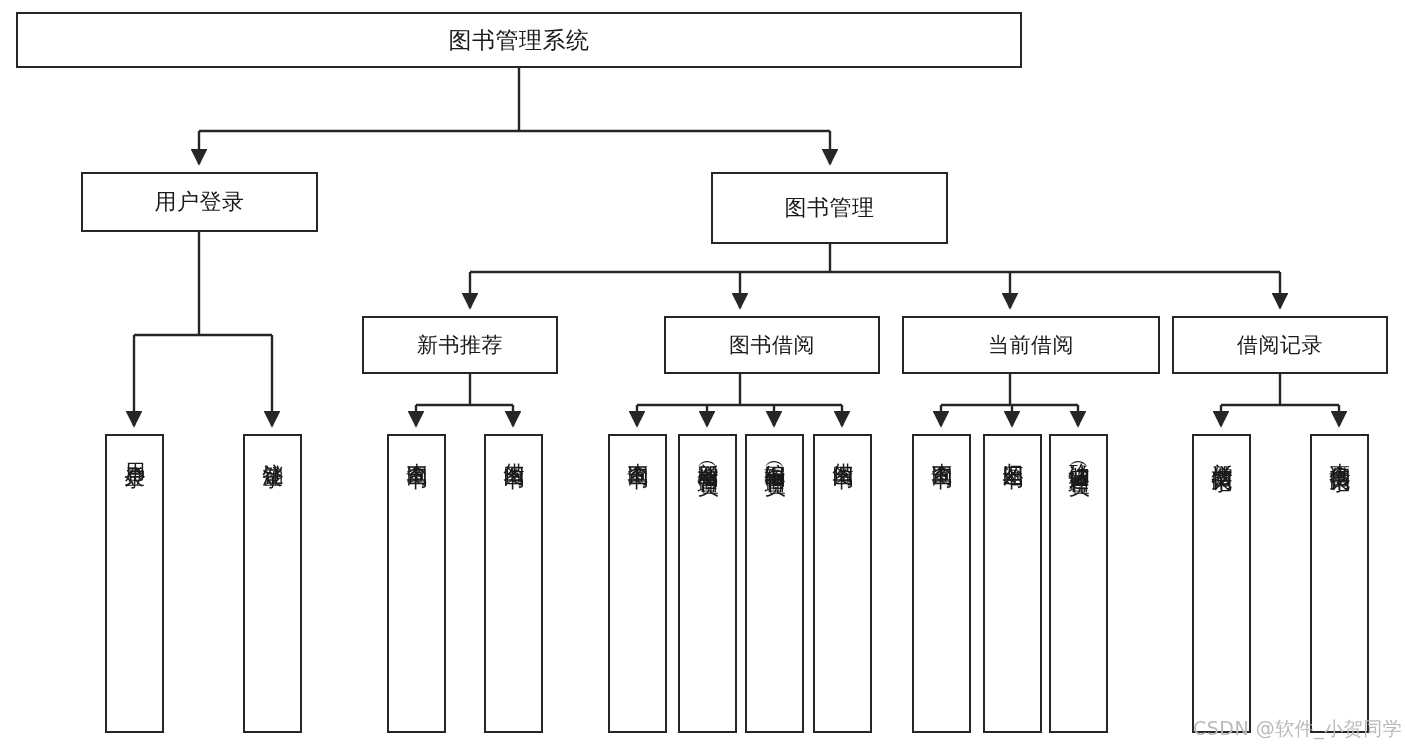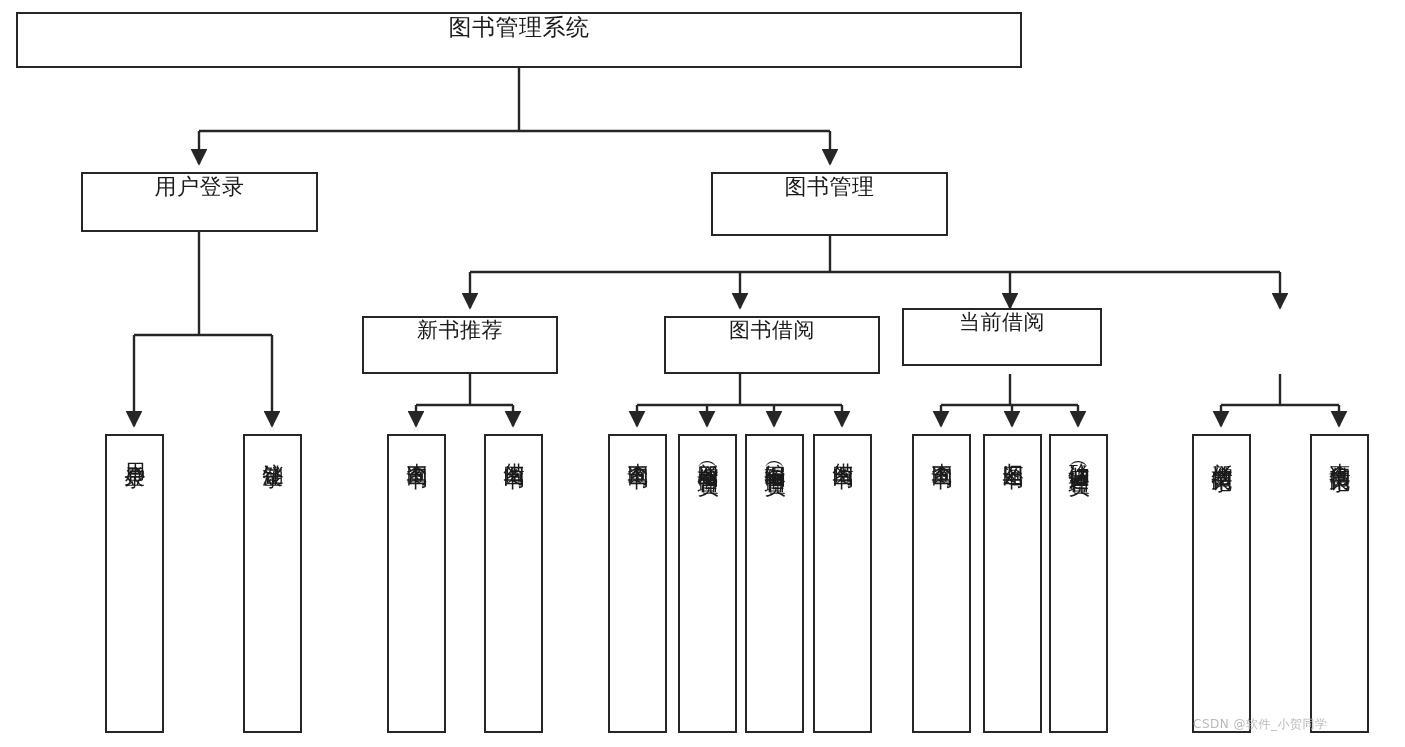--- a/index.html
+++ b/index.html
@@ -24,20 +24,21 @@
     width: 1405px;
     height: 747px;
     pointer-events: none;
   }
   .node {
     position: absolute;
     box-sizing: border-box;
     border: 2px solid #262626;
     background: #ffffff;
     display: flex;
+    align-items: center;
     justify-content: center;
     color: #1a1a1a;
   }
   .node .label {
     font-size: 22px;
     line-height: 1.15;
     letter-spacing: 0.5px;
     white-space: nowrap;
   }
   .node.root .label { font-size: 23px; }
@@ -52,21 +53,21 @@
     writing-mode: vertical-rl;
     text-orientation: upright;
     font-size: 21px;
     line-height: 1.18;
     letter-spacing: 2px;
     white-space: nowrap;
     transform: none;
   }
   .watermark {
     position: absolute;
-    font-size: 12px;
+    font-size: 19px;
     color: #b9b9b9;
     white-space: nowrap;
     letter-spacing: 0.5px;
   }
 </style>
 </head>
 <body>
 
 <div id="canvas">
 
@@ -120,32 +121,35 @@
     </g>
   </svg>
 
   <div class="node root" style="left:16px; top:12px; width:1006px; height:56px;">
     <span class="label">图书管理系统</span>
   </div>
 
   <div class="node lvl2" style="left:81px; top:172px; width:237px; height:60px;">
     <span class="label">用户登录</span>
   </div>
-  <div class="node lvl2" style="left:711px; top:172px; width:237px; height:64px;">
+  <div class="node lvl2" style="left:711px; top:172px; width:237px; height:72px;">
     <span class="label">图书管理</span>
   </div>
 
   <div class="node lvl3" style="left:362px; top:316px; width:196px; height:58px;">
     <span class="label">新书推荐</span>
   </div>
   <div class="node lvl3" style="left:632px; top:316px; width:216px; height:58px;margin-left:32px;">
     <span class="label">图书借阅</span>
   </div>
-  <div class="node lvl3" style="left:902px; top:308px; width:200px; height:58px;">
+  <div class="node lvl3" style="left:902px; top:316px; width:258px; height:58px;">
     <span class="label">当前借阅</span>
+  </div>
+  <div class="node lvl3" style="left:1172px; top:316px; width:216px; height:58px;">
+    <span class="label">借阅记录</span>
   </div>
 
   <div class="node leaf" style="left:105px; top:434px; width:59px; height:299px;">
     <span class="label">用户登录</span>
   </div>
   <div class="node leaf" style="left:243px; top:434px; width:59px; height:299px;">
     <span class="label">注销登录</span>
   </div>
   <div class="node leaf" style="left:387px; top:434px; width:59px; height:299px;">
     <span class="label">查询图书</span>

